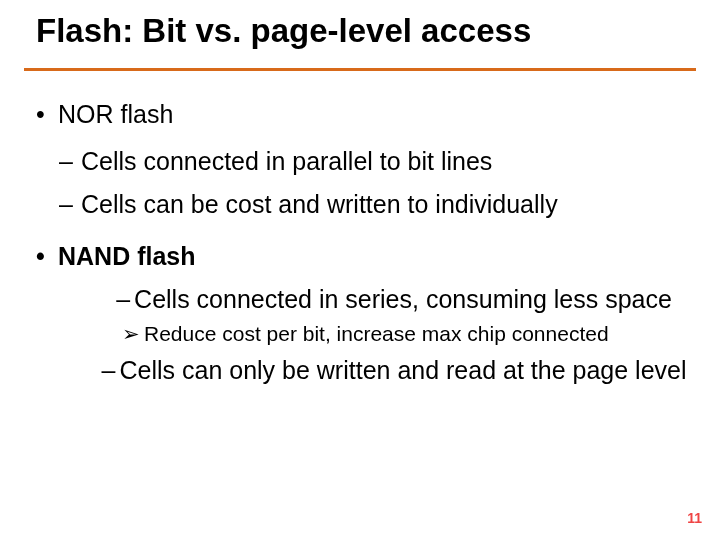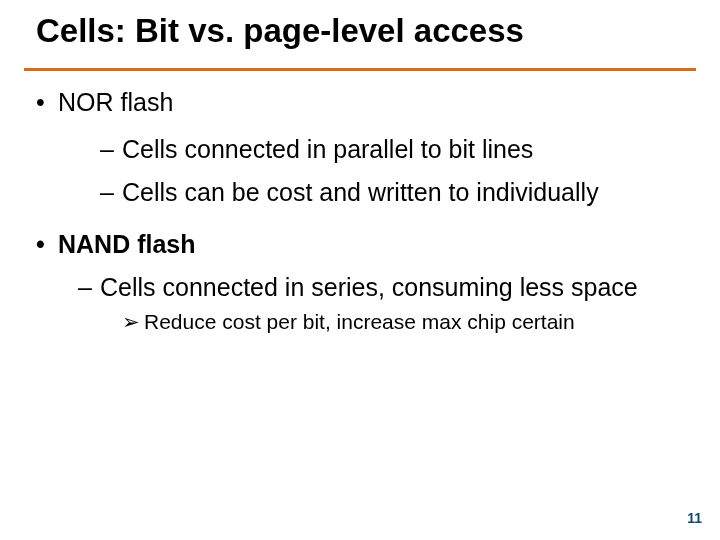--- a/index.html
+++ b/index.html
@@ -30,70 +30,71 @@
     position: absolute;
     left: 24px;
     top: 68px;
     width: 672px;
     height: 0;
     border-top: 3px solid #d86a1a;
   }
   .body {
     position: absolute;
     left: 36px;
-    top: 78px;
+    top: 90px;
     width: 670px;
     font-size: 25px;
     line-height: 1.15;
   }
   .b1 {
     margin: 10px 0 18px 0;
   }
   .b1.tight {
     margin: 24px 0 14px 0;
     font-weight: bold;
   }
   .dot {
     display: inline-block;
     width: 22px;
   }
   .b2 {
-    margin: 6px 0 14px 64px;
+    margin: 6px 0 14px 23px;
     font-size: 25px;
   }
   .b2.tight {
     margin: 6px 0 8px 42px;
+    text-align: center;
   }
   .dash {
     display: inline-block;
     width: 22px;
   }
   .b3 {
     margin: 4px 0 10px 86px;
     font-size: 21px;
   }
   .tri {
     display: inline-block;
     width: 22px;
   }
   .pagenum {
     position: absolute;
     right: 18px;
     bottom: 14px;
     font-size: 14px;
     font-weight: bold;
-    color: #0c4a6e;
+    color: #ef4444;
   }
 </style>
 </head>
 <body>
 
 <div class="slide">
 
-  <div class="title">Cells: Bit vs. page-level access</div>
+  <div class="title">Flash: Bit vs. page-level access</div>
   <div class="rule"></div>
 
   <div class="body">
 
     <div class="b1">
       <span class="dot">•</span><span>NOR flash</span>
     </div>
     <div class="b2">
       <span class="dash">–</span><span>Cells connected in parallel to bit lines</span>
     </div>
@@ -101,20 +102,23 @@
       <span class="dash">–</span><span>Cells can be cost and written to individually</span>
     </div>
 
     <div class="b1 tight">
       <span class="dot">•</span><span>NAND flash</span>
     </div>
     <div class="b2 tight">
       <span class="dash">–</span><span>Cells connected in series, consuming less space</span>
     </div>
     <div class="b3">
-      <span class="tri">➢</span><span>Reduce cost per bit, increase max chip certain</span>
+      <span class="tri">➢</span><span>Reduce cost per bit, increase max chip connected</span>
+    </div>
+    <div class="b2 tight">
+      <span class="dash">–</span><span>Cells can only be written and read at the page level</span>
     </div>
 
   </div>
 
   <div class="pagenum">11</div>
 
 </div>
 
 </body></html>

